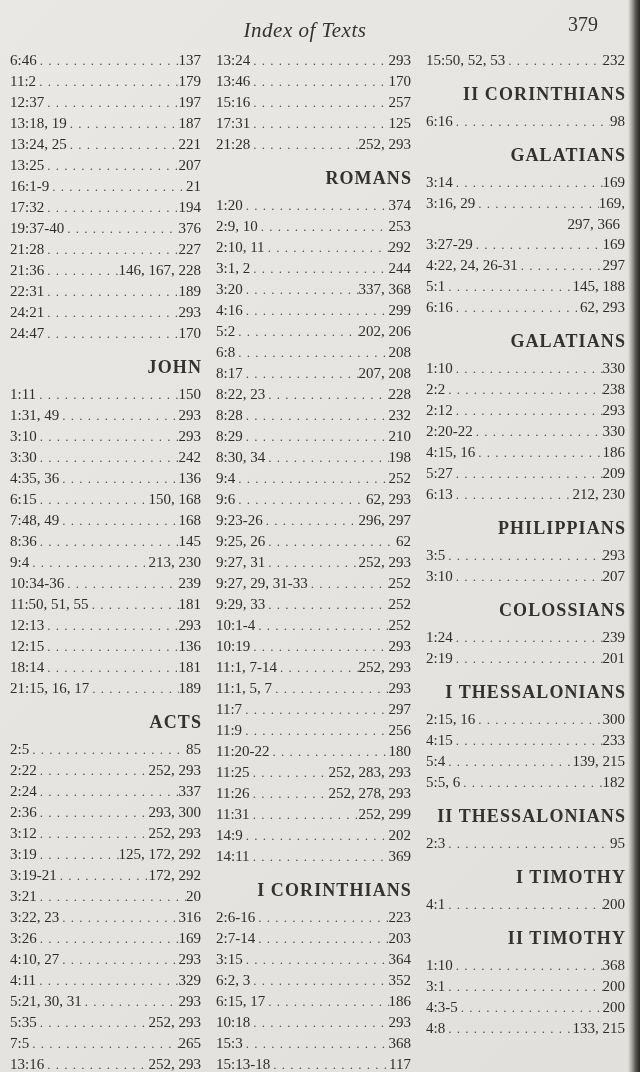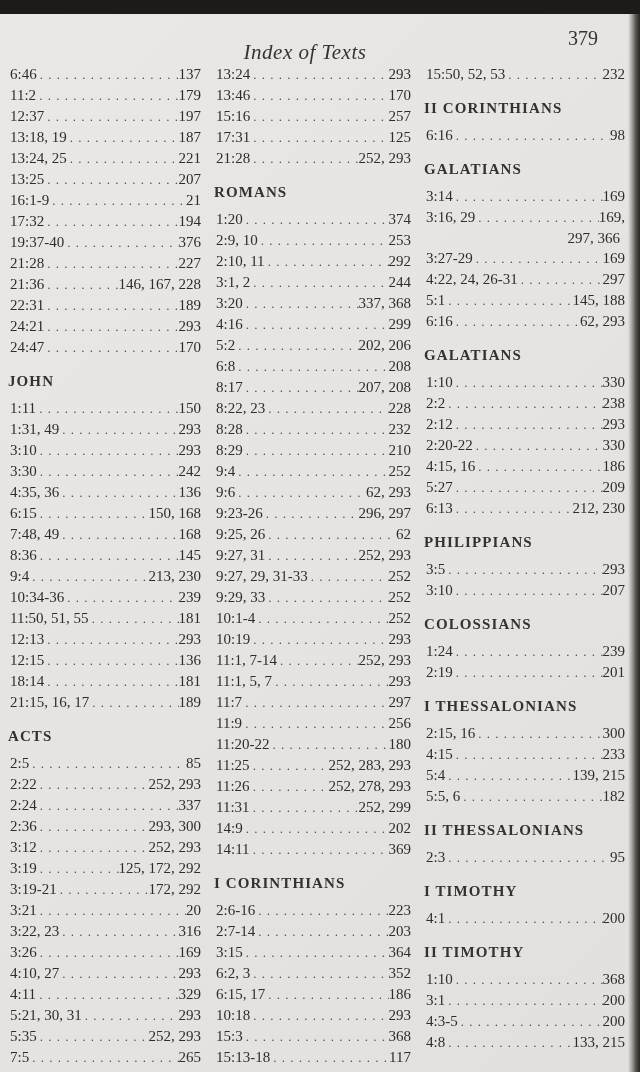--- a/index.html
+++ b/index.html
@@ -14,23 +14,22 @@
     width: 640px; height: 1072px;
     background: linear-gradient(135deg, #eae8e5 0%, #e6e4e1 45%, #e2e0dd 100%);
     color: #2e2d2b;
   }
   .edge-right {
     position: absolute; top: 0; right: 0; width: 12px; height: 100%;
     background: linear-gradient(to right, rgba(140,138,134,0) 0%, #a09e9a 35%, #57544f 65%, #26251f 100%);
   }
   .page-header {
     position: relative;
-    padding-top: 26px;
+    padding-top: 18px;
     height: 38px;
-    margin-top: 14px;
   }
   .page-title {
     position: absolute; left: 0; width: 610px;
     text-align: center;
     font-style: italic;
     font-size: 21px;
     letter-spacing: 0.5px;
     color: #343330;
   }
   .page-number {
@@ -41,22 +40,22 @@
   }
   .columns {
     position: absolute; top: 50px; left: 8px;
     width: 618px;
     display: grid;
     grid-template-columns: 194px 198px 202px;
     column-gap: 12px;
   }
   .col { min-width: 0; }
   .sec-heading {
-    text-align: left;
-    font-size: 15px;
+    text-align: right;
+    font-size: 18px;
     font-weight: bold;
     letter-spacing: 1.1px;
     color: #33322f;
     line-height: 20px;
     margin-top: 13px;
     margin-bottom: 7px;
     white-space: nowrap;
   }
   .entry {
     display: flex;
@@ -402,20 +401,25 @@
           <span class="ref">8:28</span>
           <span class="leader"></span>
           <span class="pages">232</span>
         </div>
         <div class="entry">
           <span class="ref">8:29</span>
           <span class="leader"></span>
           <span class="pages">210</span>
         </div>
         <div class="entry">
+          <span class="ref">8:30, 34</span>
+          <span class="leader"></span>
+          <span class="pages">198</span>
+        </div>
+        <div class="entry">
           <span class="ref">9:4</span>
           <span class="leader"></span>
           <span class="pages">252</span>
         </div>
         <div class="entry">
           <span class="ref">9:6</span>
           <span class="leader"></span>
           <span class="pages">62, 293</span>
         </div>
         <div class="entry">

